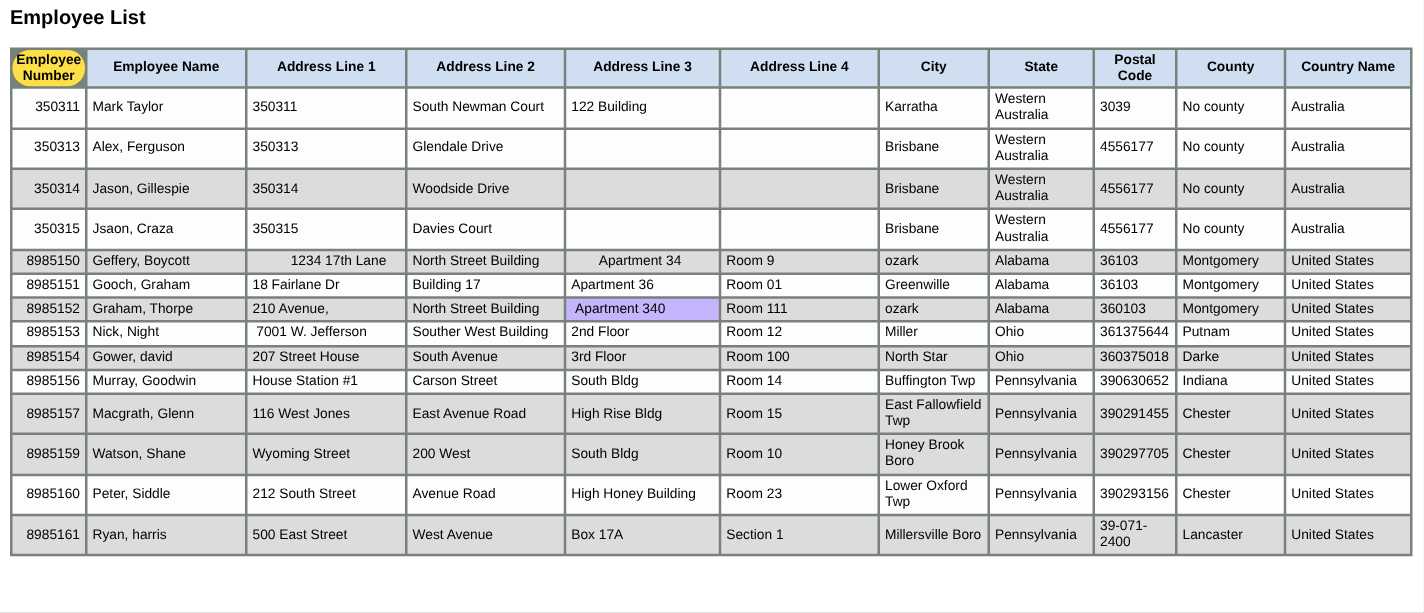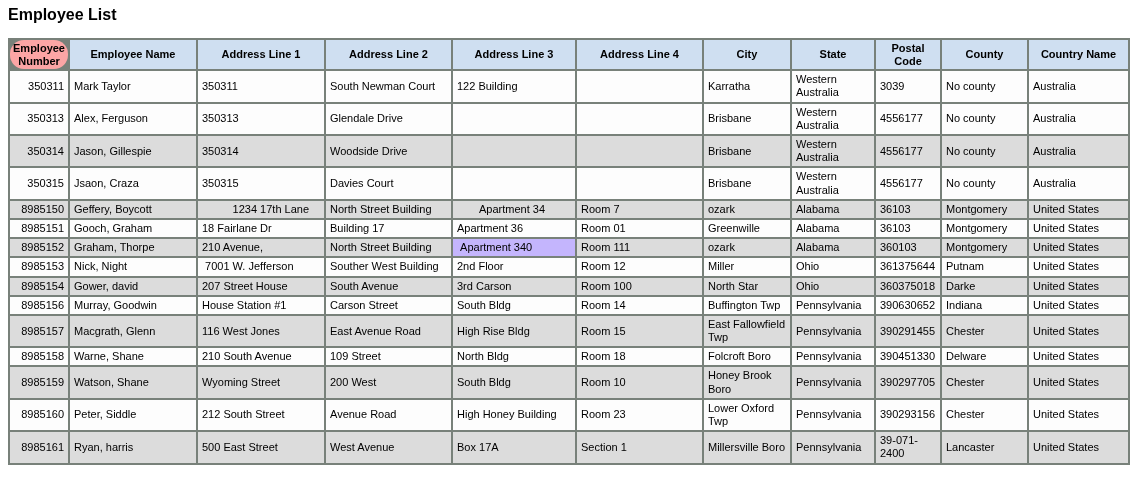--- a/index.html
+++ b/index.html
@@ -47,21 +47,21 @@
       <col class="c5">
         <col class="c6">
         <col class="c7">
         <col class="c8">
       <col class="c9">
         <col class="c10">
         <col class="c11">
     </colgroup>
     <thead>
       <tr>
-          <th style="background: #fca5a5; border-radius: 14px;">Employee Number</th>
+          <th style="background: #fde047; border-radius: 14px;">Employee Number</th>
           <th style="background: rgb(207, 223, 241);">Employee Name</th>
           <th style="background: rgb(207, 223, 241);">Address Line 1</th>
           <th style="background: rgb(207, 223, 241);">Address Line 2</th>
           <th style="background: rgb(207, 223, 241);">Address Line 3</th>
           <th style="background: rgb(207, 223, 241);">Address Line 4</th>
           <th style="background: rgb(207, 223, 241);">City</th>
           <th style="background: rgb(207, 223, 241);">State</th>
           <th style="background: rgb(207, 223, 241);">Postal Code</th>
           <th style="background: rgb(207, 223, 241);">County</th>
           <th style="background: rgb(207, 223, 241);">Country Name</th>
@@ -119,21 +119,21 @@
           <td style="background: rgb(253, 253, 253);">4556177</td>
           <td style="background: rgb(253, 253, 253);">No county</td>
           <td style="background: rgb(253, 253, 253);">Australia</td>
         </tr>
         <tr class="alt">
           <td class="num" style="background: rgb(220, 220, 220);">8985150</td>
           <td style="background: rgb(220, 220, 220);">Geffery, Boycott</td>
           <td style="background: rgb(220, 220, 220);">          1234 17th Lane</td>
           <td style="background: rgb(220, 220, 220);">North Street Building</td>
           <td style="background: rgb(220, 220, 220); padding-left: 26px;">Apartment 34</td>
-          <td style="background: rgb(220, 220, 220);">Room 7</td>
+          <td style="background: rgb(220, 220, 220);">Room 9</td>
           <td style="background: rgb(220, 220, 220);">ozark</td>
           <td style="background: rgb(220, 220, 220);">Alabama</td>
           <td style="background: rgb(220, 220, 220);">36103</td>
           <td style="background: rgb(220, 220, 220);">Montgomery</td>
           <td style="background: rgb(220, 220, 220);">United States</td>
         </tr>
         <tr>
           <td class="num" style="background: rgb(253, 253, 253);">8985151</td>
           <td style="background: rgb(253, 253, 253);">Gooch, Graham</td>
           <td style="background: rgb(253, 253, 253);">18 Fairlane Dr</td>
@@ -170,21 +170,21 @@
           <td style="background: rgb(253, 253, 253);">Ohio</td>
           <td style="background: rgb(253, 253, 253);">361375644</td>
           <td style="background: rgb(253, 253, 253);">Putnam</td>
           <td style="background: rgb(253, 253, 253);">United States</td>
         </tr>
         <tr class="alt">
           <td class="num" style="background: rgb(220, 220, 220);">8985154</td>
           <td style="background: rgb(220, 220, 220);">Gower, david</td>
           <td style="background: rgb(220, 220, 220);">207 Street House</td>
           <td style="background: rgb(220, 220, 220);">South Avenue</td>
-          <td style="background: rgb(220, 220, 220);">3rd Carson</td>
+          <td style="background: rgb(220, 220, 220);">3rd Floor</td>
           <td style="background: rgb(220, 220, 220);">Room 100</td>
           <td style="background: rgb(220, 220, 220);">North Star</td>
           <td style="background: rgb(220, 220, 220);">Ohio</td>
           <td style="background: rgb(220, 220, 220);">360375018</td>
           <td style="background: rgb(220, 220, 220);">Darke</td>
           <td style="background: rgb(220, 220, 220);">United States</td>
         </tr>
         <tr>
           <td class="num" style="background: rgb(253, 253, 253);">8985156</td>
           <td style="background: rgb(253, 253, 253);">Murray, Goodwin</td>
@@ -204,33 +204,20 @@
           <td style="background: rgb(220, 220, 220);">116 West Jones</td>
           <td style="background: rgb(220, 220, 220);">East Avenue Road</td>
           <td style="background: rgb(220, 220, 220);">High Rise Bldg</td>
           <td style="background: rgb(220, 220, 220);">Room 15</td>
           <td style="background: rgb(220, 220, 220);">East Fallowfield Twp</td>
           <td style="background: rgb(220, 220, 220);">Pennsylvania</td>
           <td style="background: rgb(220, 220, 220);">390291455</td>
           <td style="background: rgb(220, 220, 220);">Chester</td>
           <td style="background: rgb(220, 220, 220);">United States</td>
         </tr>
-        <tr>
-          <td class="num" style="background: rgb(253, 253, 253);">8985158</td>
-          <td style="background: rgb(253, 253, 253);">Warne, Shane</td>
-          <td style="background: rgb(253, 253, 253);">210 South Avenue</td>
-          <td style="background: rgb(253, 253, 253);">109 Street</td>
-          <td style="background: rgb(253, 253, 253);">North Bldg</td>
-          <td style="background: rgb(253, 253, 253);">Room 18</td>
-          <td style="background: rgb(253, 253, 253);">Folcroft Boro</td>
-          <td style="background: rgb(253, 253, 253);">Pennsylvania</td>
-          <td style="background: rgb(253, 253, 253);">390451330</td>
-          <td style="background: rgb(253, 253, 253);">Delware</td>
-          <td style="background: rgb(253, 253, 253);">United States</td>
-        </tr>
         <tr class="alt">
           <td class="num" style="background: rgb(220, 220, 220);">8985159</td>
           <td style="background: rgb(220, 220, 220);">Watson, Shane</td>
           <td style="background: rgb(220, 220, 220);">Wyoming Street</td>
           <td style="background: rgb(220, 220, 220);">200 West</td>
           <td style="background: rgb(220, 220, 220);">South Bldg</td>
           <td style="background: rgb(220, 220, 220);">Room 10</td>
           <td style="background: rgb(220, 220, 220);">Honey Brook Boro</td>
           <td style="background: rgb(220, 220, 220);">Pennsylvania</td>
           <td style="background: rgb(220, 220, 220);">390297705</td>

